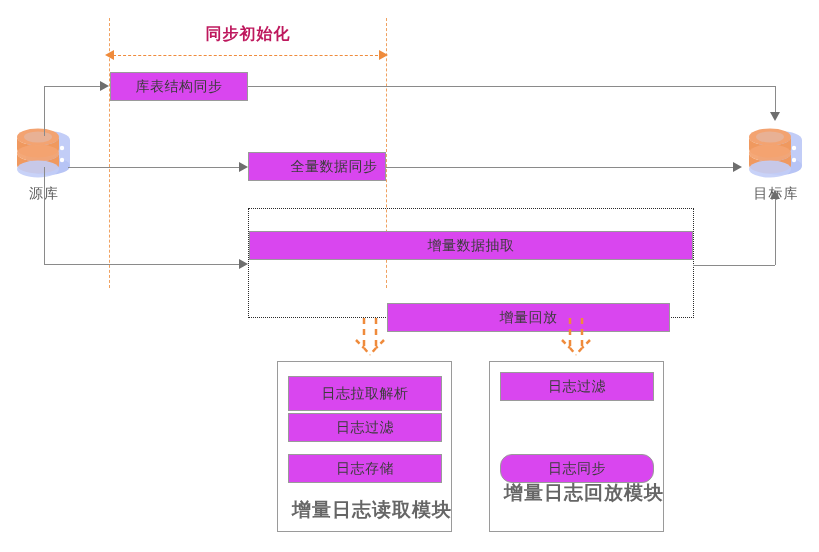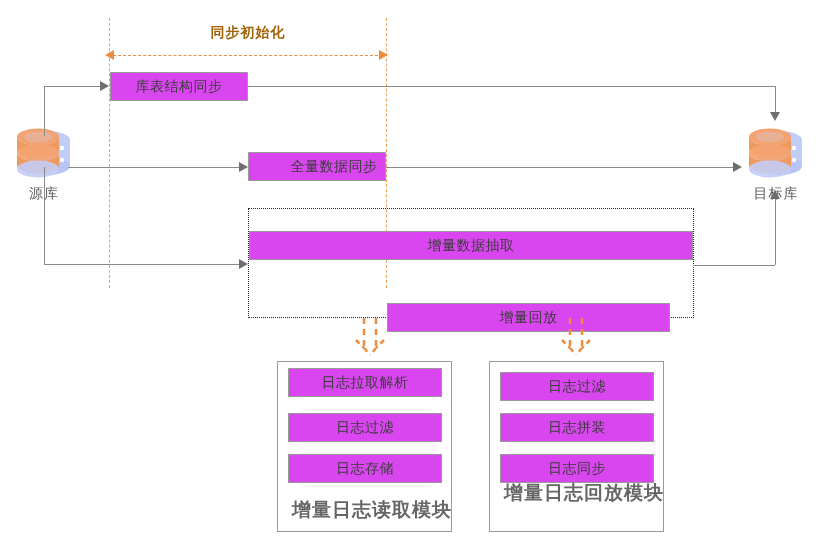--- a/index.html
+++ b/index.html
@@ -66,22 +66,22 @@
     width: 0;
     border-left: 1.5px dashed #f0a160;
   }
   .h-dash-span {
     position: absolute;
     height: 0;
     border-top: 1.5px dashed #ef8b3c;
   }
   .phase-label {
     position: absolute;
-    color: #a16207;
-    font-size: 14px;
+    color: #be185d;
+    font-size: 16px;
     font-weight: bold;
     letter-spacing: 1px;
     white-space: nowrap;
     text-align: center;
   }
 
   
   .line-h {
     position: absolute;
     height: 0;
@@ -240,24 +240,23 @@
       <line x1="12" y1="0" x2="12" y2="30" stroke="#ef8b3c" stroke-width="2.5" stroke-dasharray="6,5"></line>
       <line x1="24" y1="0" x2="24" y2="30" stroke="#ef8b3c" stroke-width="2.5" stroke-dasharray="6,5"></line>
       <line x1="12" y1="30" x2="18" y2="37" stroke="#ef8b3c" stroke-width="2.5" stroke-dasharray="5,4"></line>
       <line x1="24" y1="30" x2="18" y2="37" stroke="#ef8b3c" stroke-width="2.5" stroke-dasharray="5,4"></line>
       <line x1="4" y1="22" x2="12" y2="30" stroke="#ef8b3c" stroke-width="2.5" stroke-dasharray="5,4"></line>
       <line x1="32" y1="22" x2="24" y2="30" stroke="#ef8b3c" stroke-width="2.5" stroke-dasharray="5,4"></line>
     </svg>
   </div>
 
   <div class="module" style="left:277px; top:361px; width:175px; height:171px;"></div>
-  <div class="pbox" style="left:288px; top:368px; width:154px; height:29px;">日志拉取解析</div>
+  <div class="pbox" style="left:288px; top:376px; width:154px; height:35px;">日志拉取解析</div>
   <div class="pbox" style="left:288px; top:413px; width:154px; height:29px;">日志过滤</div>
   <div class="pbox" style="left:288px; top:454px; width:154px; height:29px;text-align:right;">日志存储</div>
   <div class="module-title" style="left:277px; top:497px; width:175px;">增量日志读取模块</div>
 
   <div class="module" style="left:489px; top:361px; width:175px; height:171px;"></div>
   <div class="pbox" style="left:500px; top:372px; width:154px; height:29px;">日志过滤</div>
-  <div class="pbox" style="left:500px; top:413px; width:154px; height:29px;">日志拼装</div>
-  <div class="pbox" style="left:500px; top:454px; width:154px; height:29px;">日志同步</div>
+  <div class="pbox" style="left:500px; top:454px; width:154px; height:29px;border-radius:12px;">日志同步</div>
   <div class="module-title" style="left:489px; top:480px; width:175px;">增量日志回放模块</div>
 
 </div>
 
 </body></html>

